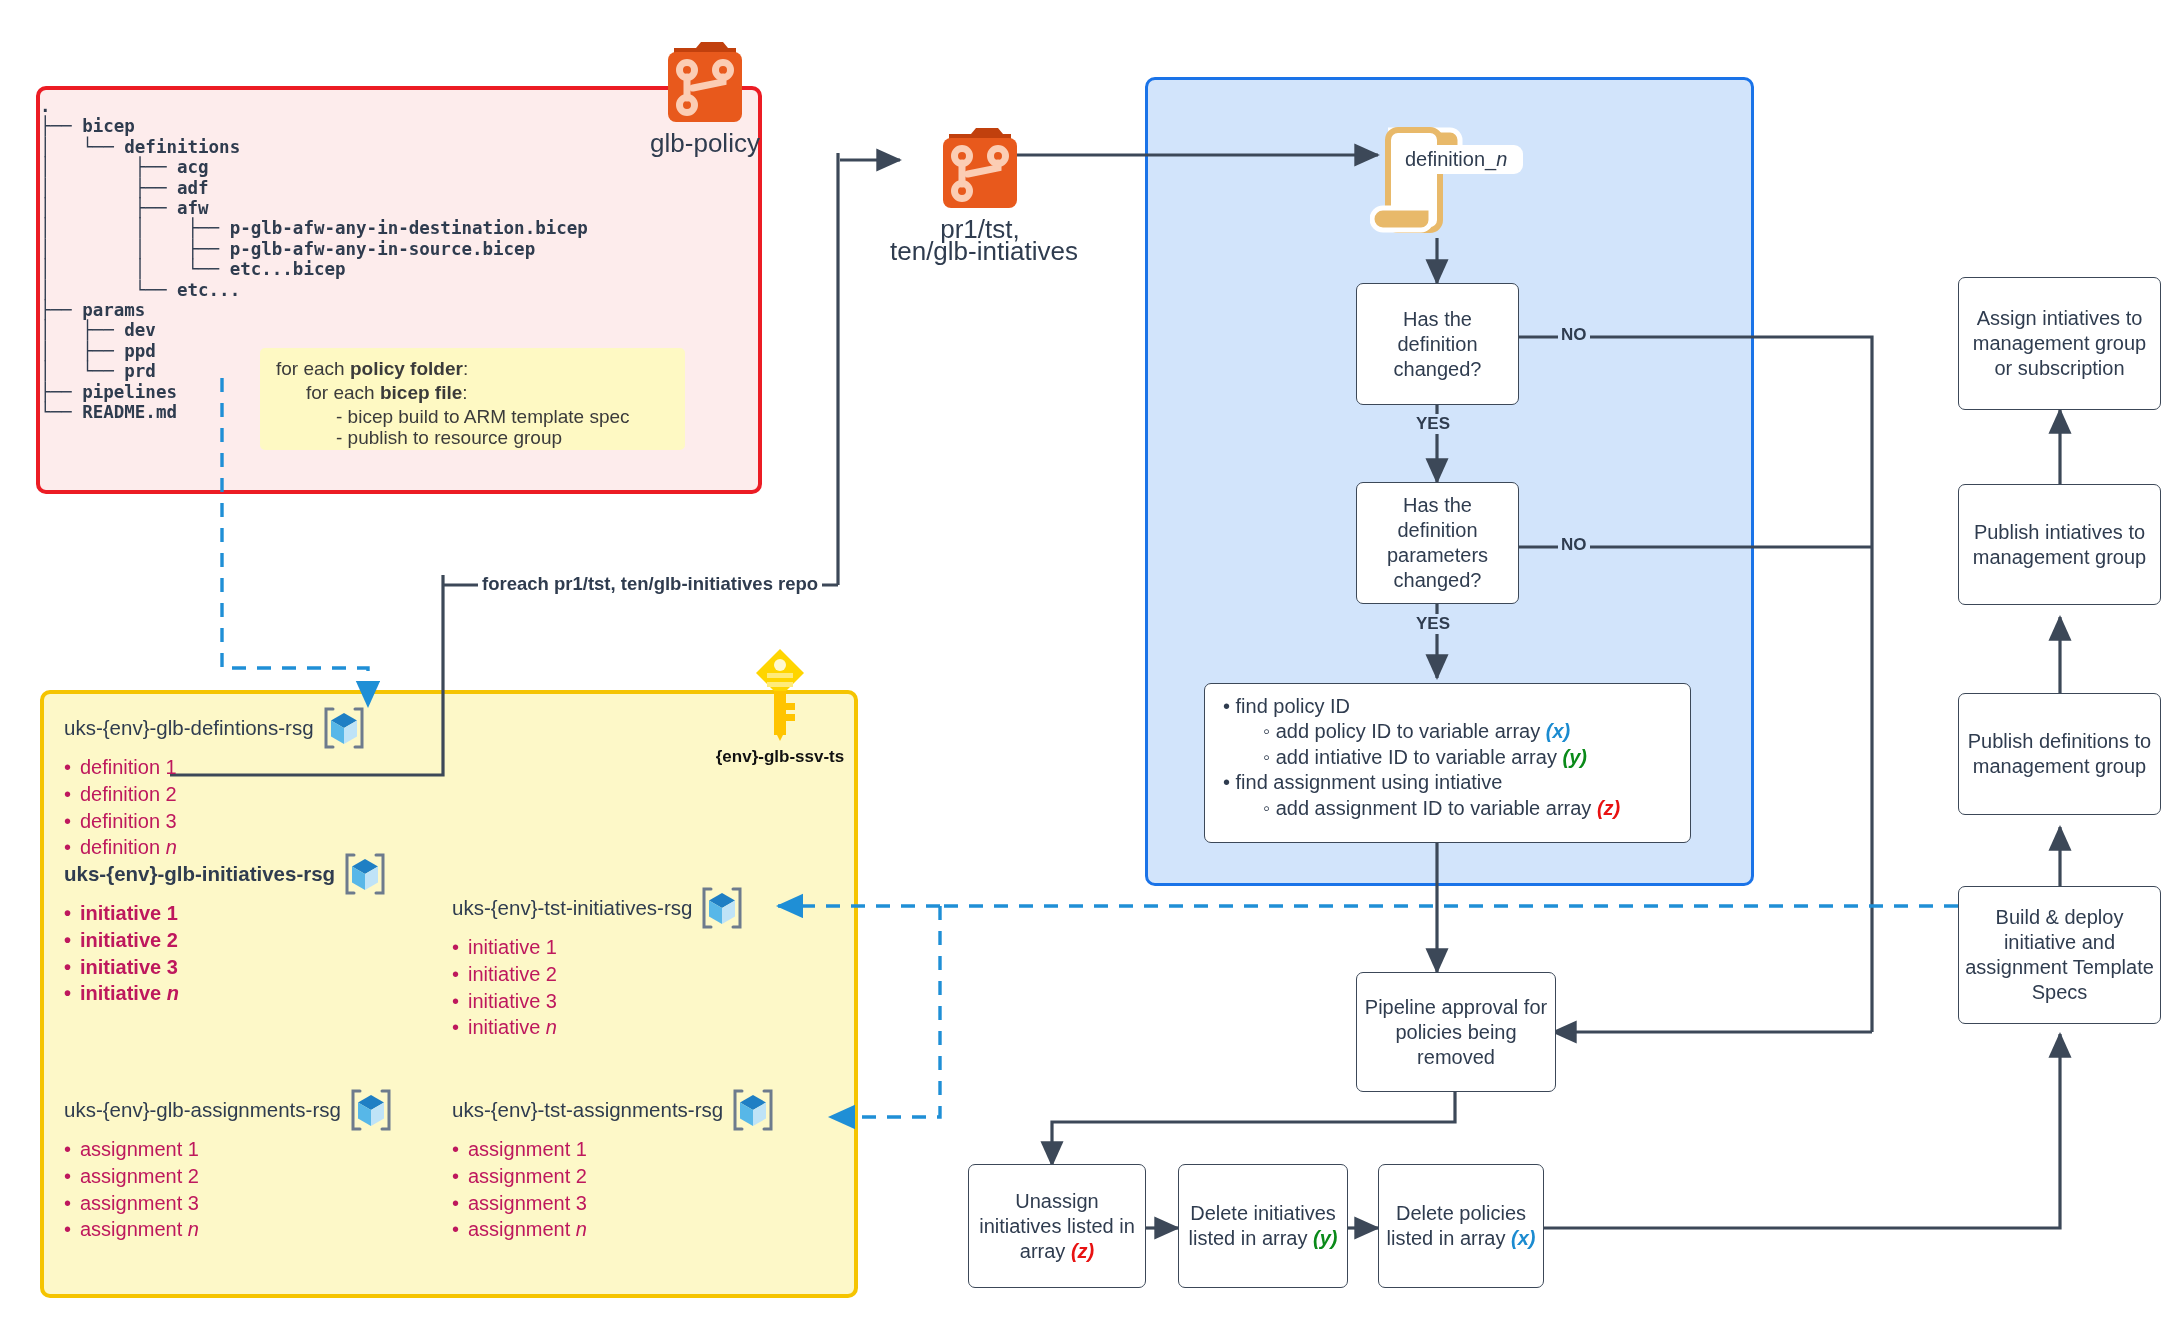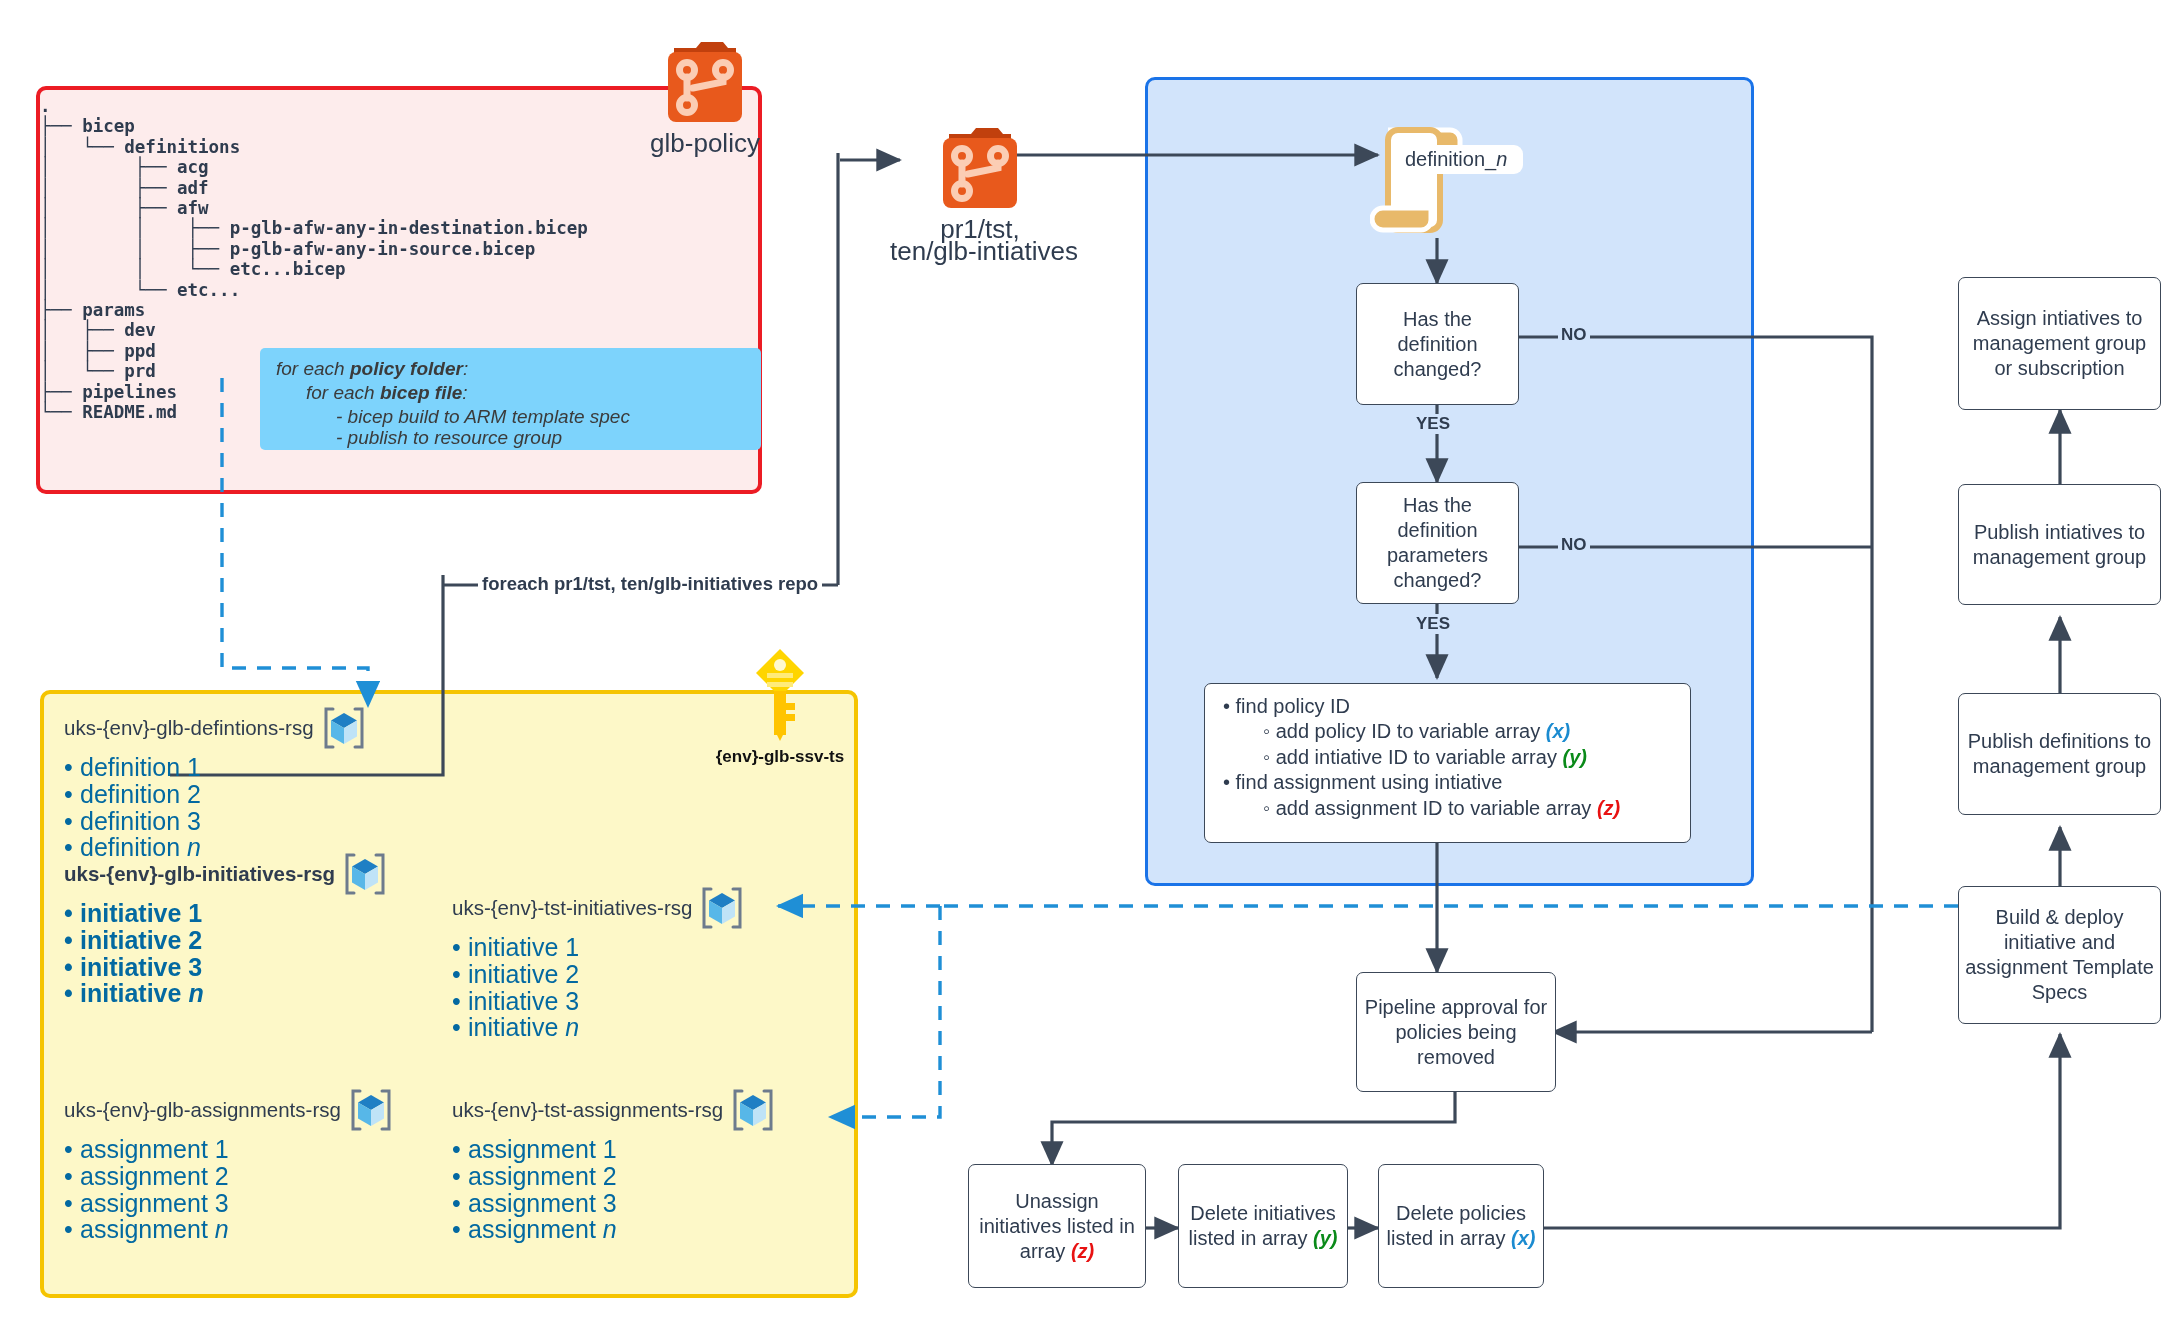--- a/index.html
+++ b/index.html
@@ -16,22 +16,22 @@
   .blue-zone{position:absolute;left:1145px;top:77px;width:603px;height:803px;
     background:#d2e4fb;border:3px solid #1a73e8;border-radius:10px;}
 
   
   .tree{position:absolute;left:40px;top:96px;
     font-family:"DejaVu Sans Mono","Liberation Mono",monospace;
     font-weight:bold;font-size:17.5px;line-height:20.4px;color:#2f3c4f;
     white-space:pre;}
 
   
-  .pink-note{position:absolute;left:260px;top:348px;width:501px;height:102px;
-    background:#7dd3fc;border-radius:5px;font-style:italic;}
+  .pink-note{position:absolute;left:260px;top:348px;width:425px;height:102px;
+    background:#fef9c3;border-radius:5px;}
   .pink-note .ln{position:absolute;font-size:19px;color:#3b3b3b;white-space:nowrap;}
   .pink-note .l1{left:16px;top:10px;}
   .pink-note .l2{left:46px;top:34px;}
   .pink-note .l3{left:76px;top:58px;}
   .pink-note .l4{left:76px;top:79px;}
 
   
   .gitwrap{position:absolute;text-align:center;}
   .gitlabel{font-size:26px;color:#2f3c4f;line-height:22px;margin-top:4px;white-space:pre;}
 
@@ -52,21 +52,21 @@
     padding:10px 0 0 14px;font-size:20px;line-height:25.4px;color:#2f3c4f;}
   .actionbox .b1{margin-left:4px;}
   .actionbox .b2{margin-left:44px;}
   .v-x{color:#1b8bd0;font-style:italic;font-weight:bold;}
   .v-y{color:#0a8a19;font-style:italic;font-weight:bold;}
   .v-z{color:#e81212;font-style:italic;font-weight:bold;}
 
   
   .rsg{position:absolute;}
   .rsg .hdr{display:flex;align-items:center;font-size:20.5px;color:#2f3c4f;white-space:nowrap;}
-  .rsg .items{margin-top:3px;font-size:25px;line-height:26.8px;color:#0369a1;}
+  .rsg .items{margin-top:3px;font-size:20px;line-height:26.8px;color:#be185d;}
   .rsg .items div{white-space:nowrap;}
   .rsg .items .n{font-style:italic;}
   .dot{display:inline-block;width:16px;}
   .keywrap{position:absolute;left:700px;top:645px;width:160px;text-align:center;}
   .keylabel{font-size:17px;font-weight:bold;color:#111;margin-top:2px;white-space:nowrap;}
 
   
   .docshape{position:absolute;left:1370px;top:120px;width:150px;height:120px;}
   .docname{position:absolute;left:1395px;top:145px;background:#ffffff;border-radius:9px;
     padding:3px 16px 3px 10px;font-size:20px;color:#2f3c4f;white-space:nowrap;z-index:3;}

